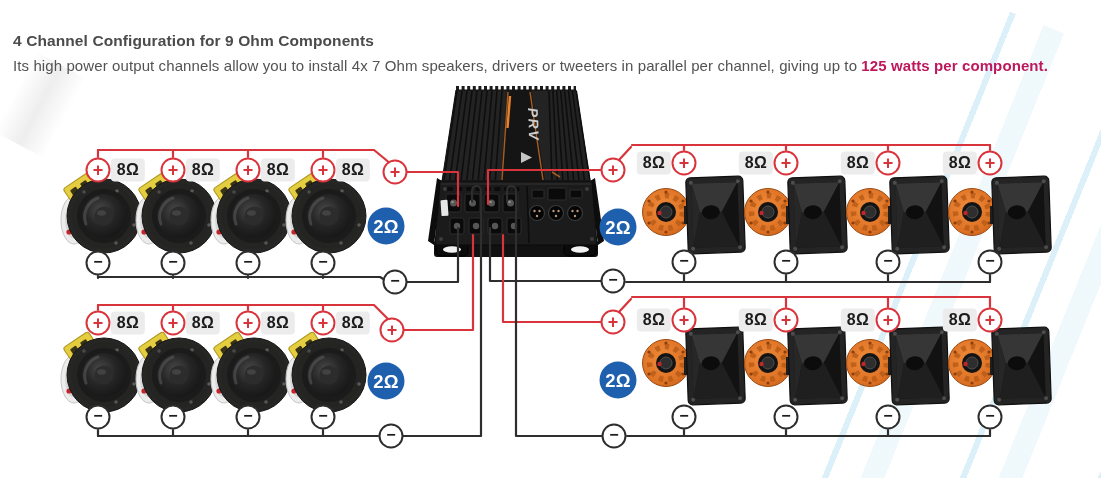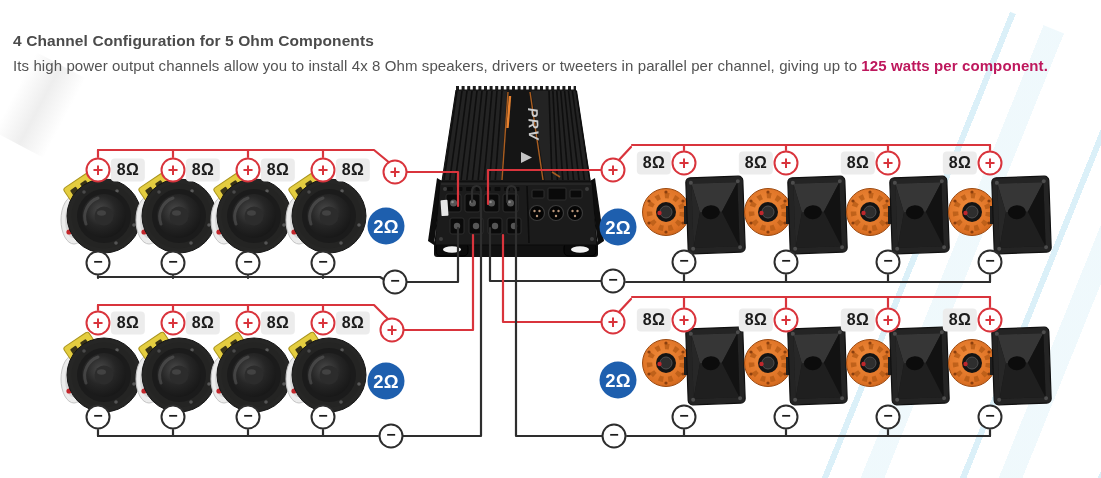--- a/index.html
+++ b/index.html
@@ -48,22 +48,22 @@
   }
 </style>
 </head>
 <body>
 
 <div class="stage" id="stage" style="--red: #d9343c; --blue: #1e5fae; --lblbg: #ececec;">
   <div class="streaks"></div>
   <div class="streak-left"></div>
 
   <div class="header">
-    <h1>4 Channel Configuration for 5 Ohm Components</h1>
-    <p><span>Its high power output channels allow you to install 4x 8 Ohm speakers, drivers or tweeters in parallel per channel, giving up to</span>
+    <h1>4 Channel Configuration for 9 Ohm Components</h1>
+    <p><span>Its high power output channels allow you to install 4x 7 Ohm speakers, drivers or tweeters in parallel per channel, giving up to</span>
       <strong>125 watts per component.</strong></p>
   </div>
 
   <svg id="wiring" width="1101" height="478" viewBox="0 0 1101 478">
     <defs>
       <radialGradient id="coneGrad" cx="0.42" cy="0.38" r="0.75">
         <stop offset="0" stop-color="#4a4a4a"></stop>
           <stop offset="0.45" stop-color="#262626"></stop>
           <stop offset="1" stop-color="#121212"></stop>
       </radialGradient>

